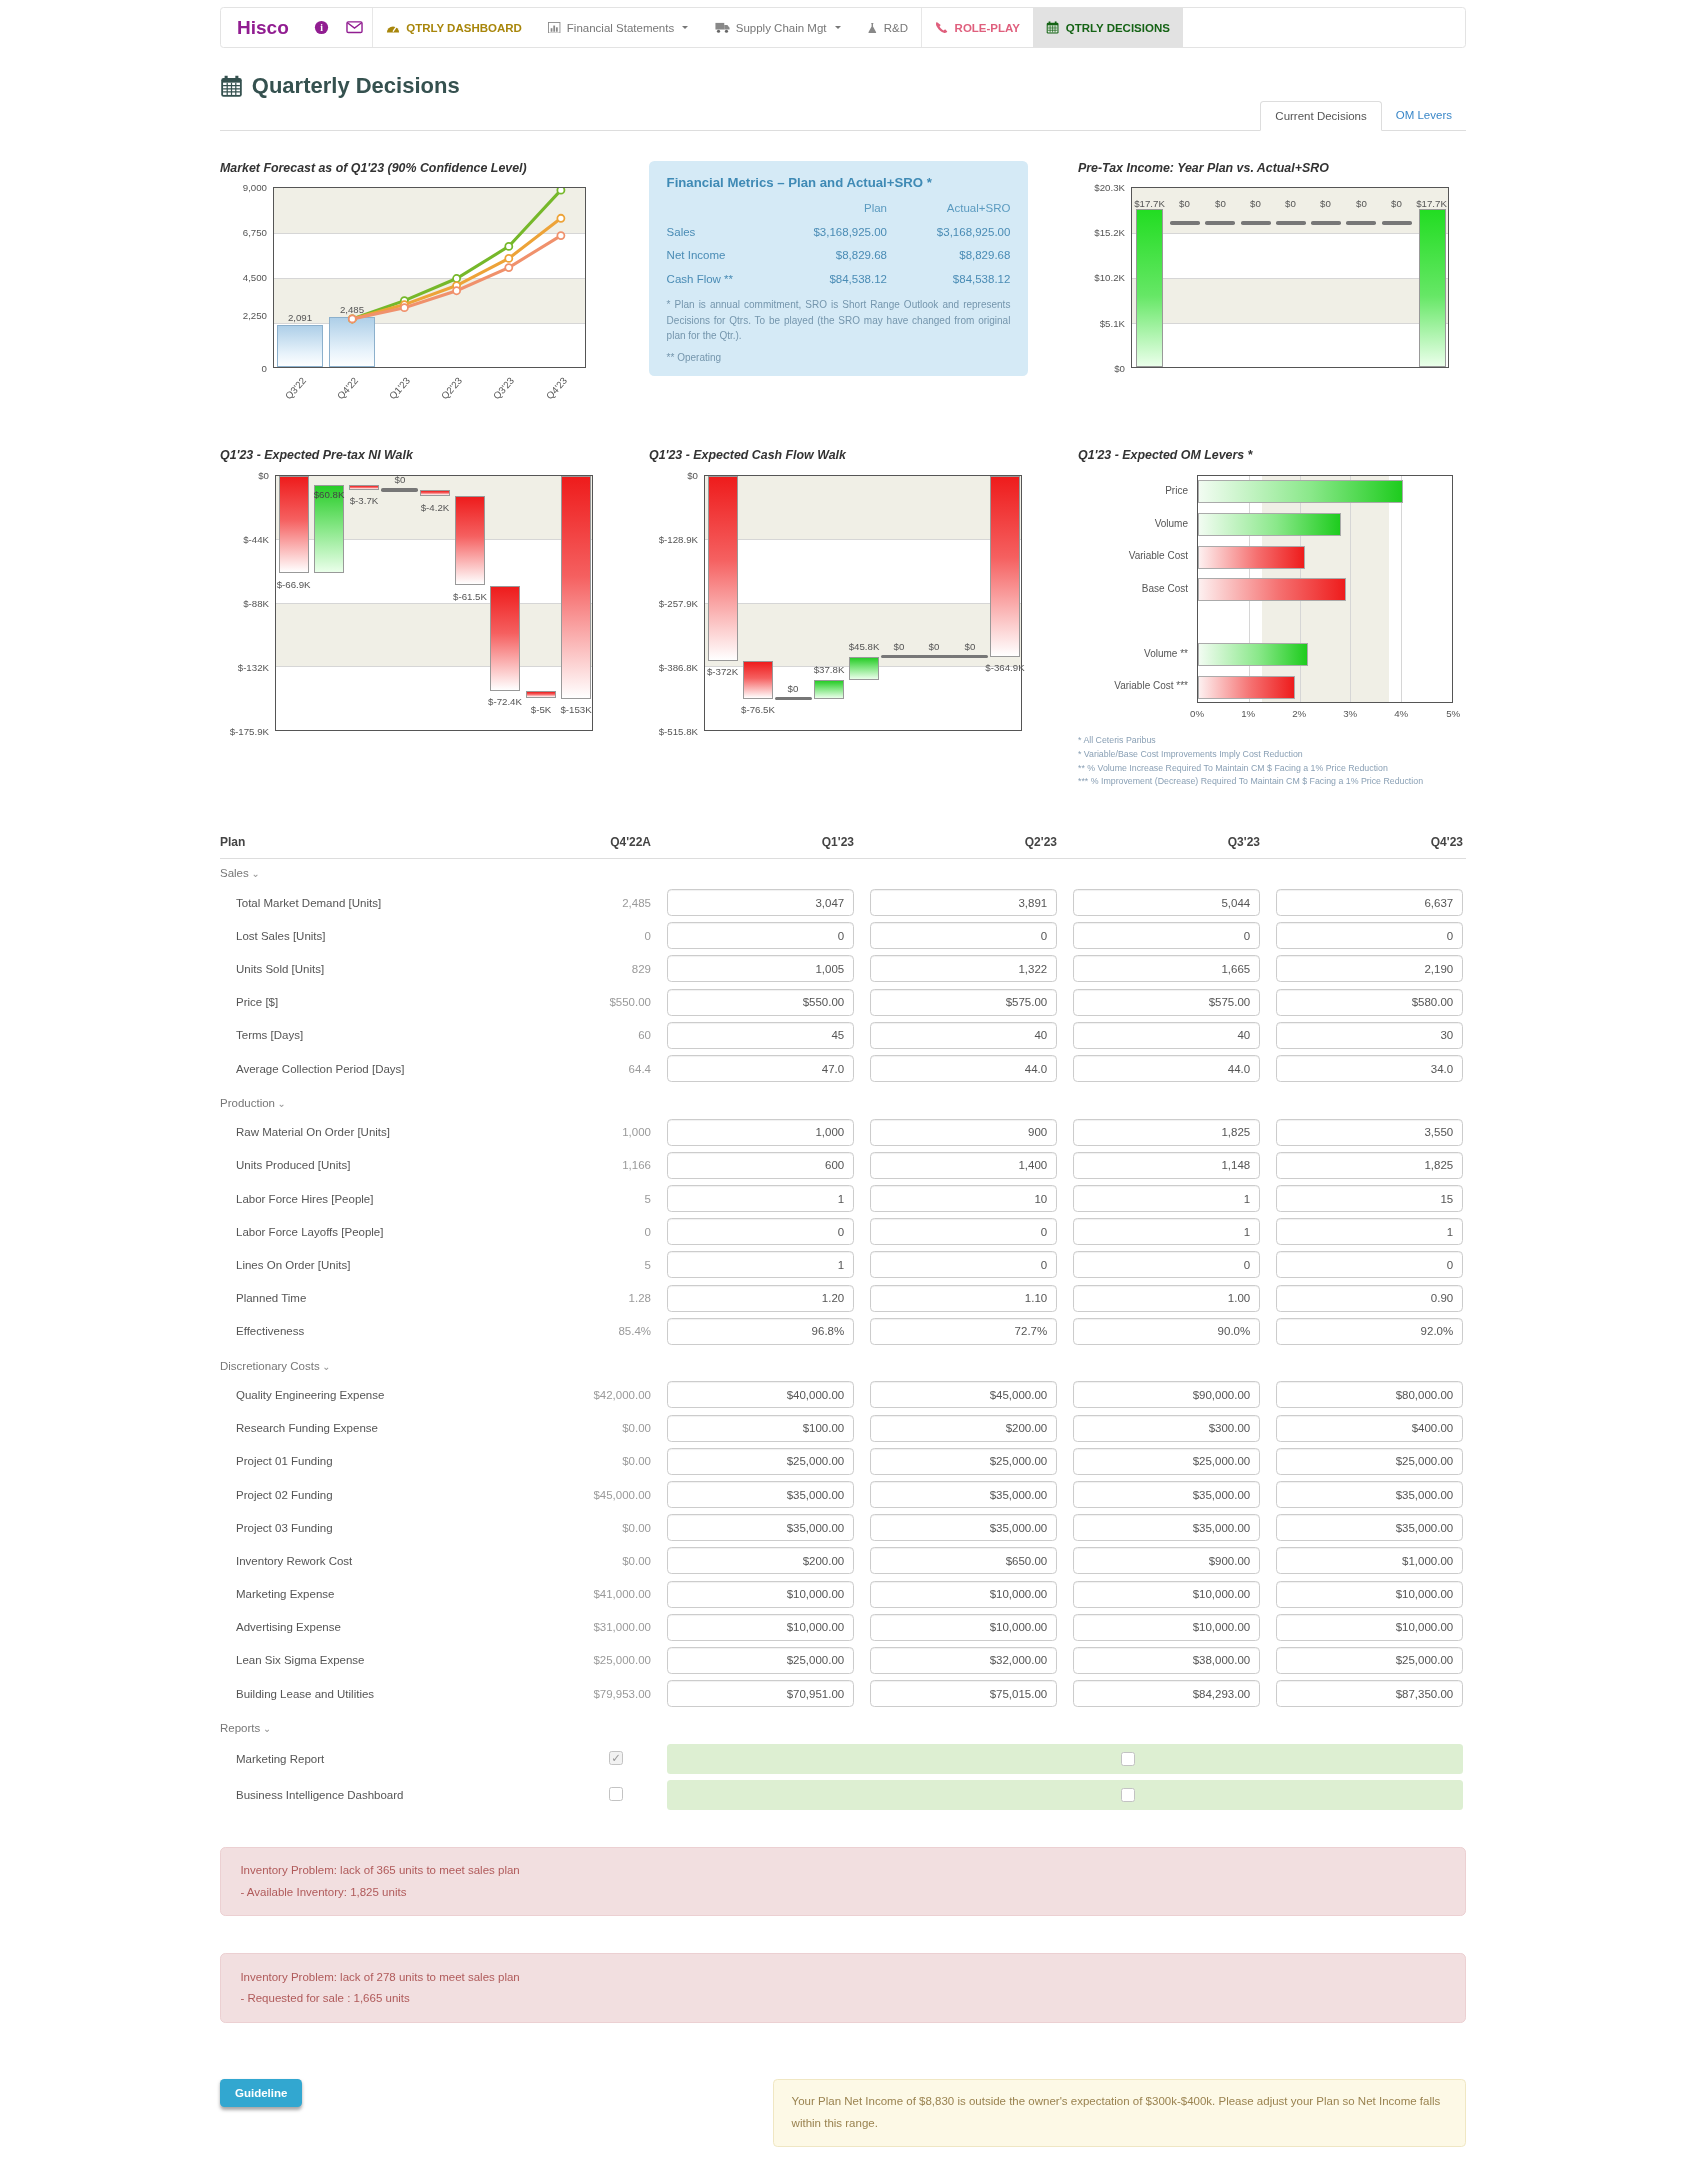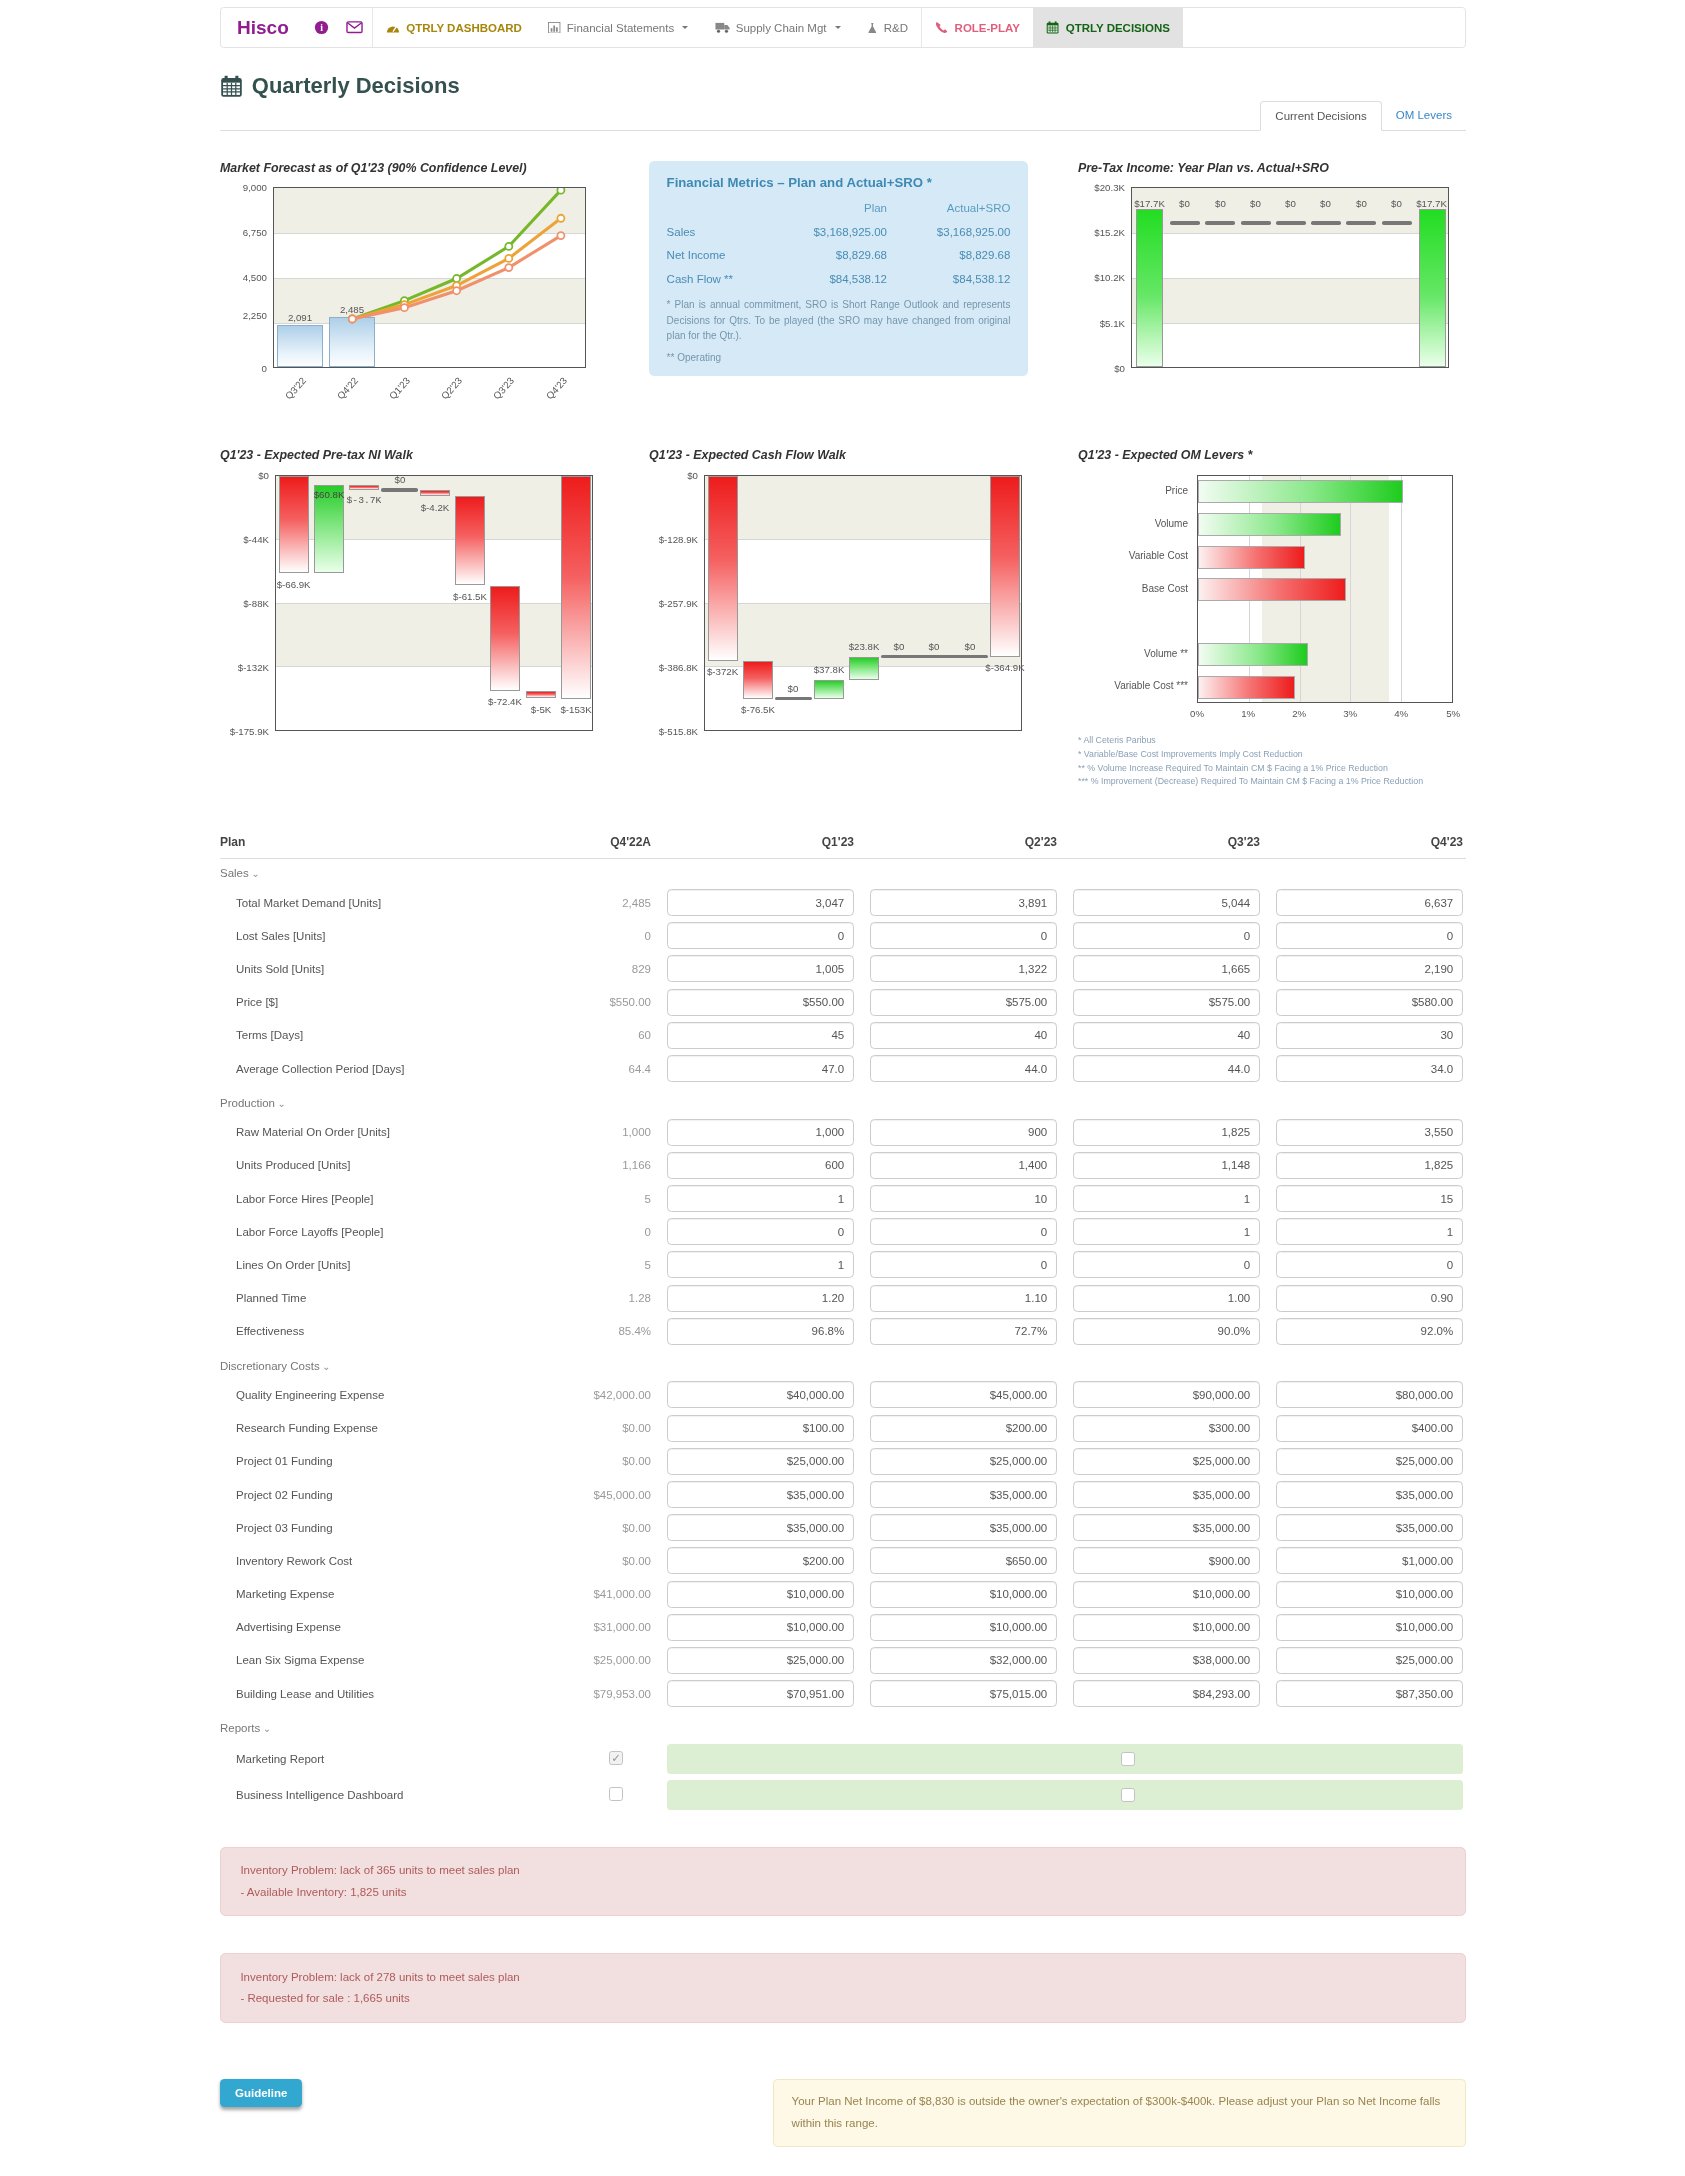--- a/index.html
+++ b/index.html
@@ -305,21 +305,21 @@
               <div class="band" style="top: 50%; height: 25%; background: rgb(240, 239, 230);"></div>
               <div class="band" style="top: 75%; height: 25%; background: rgb(255, 255, 255);"></div>
               <div class="gline" style="top: 25%;"></div>
               <div class="gline" style="top: 50%;"></div>
               <div class="gline" style="top: 75%;"></div>
               <div class="wf-bar" style="left: 2.6px; width: 30px; top: 0px; height: 97px; background: linear-gradient(rgb(238, 28, 28) 0%, rgb(245, 96, 96) 45%, rgb(255, 255, 255) 100%);"></div>
               <div class="barlabel" style="left: -12.4px; width: 60px; top: 103px; color: rgb(85, 85, 85);">$-66.9K</div>
               <div class="wf-bar" style="left: 38px; width: 30px; top: 9px; height: 88px; background: linear-gradient(rgb(39, 204, 39) 0%, rgb(127, 229, 127) 45%, rgb(234, 255, 234) 100%);"></div>
               <div class="barlabel" style="left: 23px; width: 60px; top: 13.3px; color: rgb(68, 68, 68);">$60.8K</div>
               <div class="wf-bar" style="left: 73px; width: 30px; top: 9px; height: 5.4px; background: linear-gradient(rgb(238, 28, 28) 0%, rgb(245, 96, 96) 45%, rgb(255, 255, 255) 100%);"></div>
-              <div class="barlabel" style="left: 58px; width: 60px; top: 19.5px; color: rgb(85, 85, 85); font-family: Liberation Mono, monospace;">$-3.7K</div>
+              <div class="barlabel" style="left: 58px; width: 60px; top: 19.5px; color: rgb(85, 85, 85);">$-3.7K</div>
               <div class="zero-dash" style="left: 105px; width: 37px; top: 12.5px;"></div>
               <div class="barlabel" style="left: 94px; width: 60px; top: -1.6px; color: rgb(85, 85, 85);">$0</div>
               <div class="wf-bar" style="left: 144px; width: 30px; top: 14.3px; height: 6.1px; background: linear-gradient(rgb(238, 28, 28) 0%, rgb(245, 96, 96) 45%, rgb(255, 255, 255) 100%);"></div>
               <div class="barlabel" style="left: 129px; width: 60px; top: 26px; color: rgb(85, 85, 85);">$-4.2K</div>
               <div class="wf-bar" style="left: 179px; width: 30px; top: 20.4px; height: 89px; background: linear-gradient(rgb(238, 28, 28) 0%, rgb(245, 96, 96) 45%, rgb(255, 255, 255) 100%);"></div>
               <div class="barlabel" style="left: 164px; width: 60px; top: 115px; color: rgb(85, 85, 85);">$-61.5K</div>
               <div class="wf-bar" style="left: 214px; width: 30px; top: 110px; height: 105px; background: linear-gradient(rgb(238, 28, 28) 0%, rgb(245, 96, 96) 45%, rgb(255, 255, 255) 100%);"></div>
               <div class="barlabel" style="left: 199px; width: 60px; top: 220px; color: rgb(85, 85, 85);">$-72.4K</div>
               <div class="wf-bar" style="left: 250px; width: 30px; top: 215px; height: 7.3px; background: linear-gradient(rgb(238, 28, 28) 0%, rgb(245, 96, 96) 45%, rgb(255, 255, 255) 100%);"></div>
               <div class="barlabel" style="left: 235px; width: 60px; top: 228px; color: rgb(85, 85, 85);">$-5K</div>
@@ -348,21 +348,21 @@
               <div class="gline" style="top: 75%;"></div>
               <div class="wf-bar" style="left: 2.6px; width: 30px; top: 0px; height: 185px; background: linear-gradient(rgb(238, 28, 28) 0%, rgb(245, 96, 96) 45%, rgb(255, 255, 255) 100%);"></div>
               <div class="barlabel" style="left: -12.4px; width: 60px; top: 190px; color: rgb(85, 85, 85);">$-372K</div>
               <div class="wf-bar" style="left: 38px; width: 30px; top: 185px; height: 38px; background: linear-gradient(rgb(238, 28, 28) 0%, rgb(245, 96, 96) 45%, rgb(255, 255, 255) 100%);"></div>
               <div class="barlabel" style="left: 23px; width: 60px; top: 228px; color: rgb(85, 85, 85);">$-76.5K</div>
               <div class="zero-dash" style="left: 70px; width: 37px; top: 221px;"></div>
               <div class="barlabel" style="left: 58px; width: 60px; top: 207px; color: rgb(85, 85, 85);">$0</div>
               <div class="wf-bar" style="left: 109px; width: 30px; top: 204px; height: 19px; background: linear-gradient(rgb(39, 204, 39) 0%, rgb(127, 229, 127) 45%, rgb(234, 255, 234) 100%);"></div>
               <div class="barlabel" style="left: 94px; width: 60px; top: 188px; color: rgb(85, 85, 85);">$37.8K</div>
               <div class="wf-bar" style="left: 144px; width: 30px; top: 181px; height: 23px; background: linear-gradient(rgb(39, 204, 39) 0%, rgb(127, 229, 127) 45%, rgb(234, 255, 234) 100%);"></div>
-              <div class="barlabel" style="left: 129px; width: 60px; top: 165px; color: rgb(85, 85, 85);">$23.8K</div>
+              <div class="barlabel" style="left: 129px; width: 60px; top: 165px; color: rgb(85, 85, 85);">$45.8K</div>
               <div class="zero-dash" style="left: 176px; width: 37px; top: 179px;"></div>
               <div class="barlabel" style="left: 164px; width: 60px; top: 165px; color: rgb(85, 85, 85);">$0</div>
               <div class="zero-dash" style="left: 211px; width: 37px; top: 179px;"></div>
               <div class="barlabel" style="left: 199px; width: 60px; top: 165px; color: rgb(85, 85, 85);">$0</div>
               <div class="zero-dash" style="left: 246px; width: 37px; top: 179px;"></div>
               <div class="barlabel" style="left: 235px; width: 60px; top: 165px; color: rgb(85, 85, 85);">$0</div>
               <div class="wf-bar" style="left: 285px; width: 30px; top: 0px; height: 181px; background: linear-gradient(rgb(238, 28, 28) 0%, rgb(245, 96, 96) 45%, rgb(255, 255, 255) 100%);"></div>
               <div class="barlabel" style="left: 270px; width: 60px; top: 186px; color: rgb(85, 85, 85);">$-364.9K</div>
             </div>
             <div class="ytick" style="left: -55px; width: 49px; top: 0px;">$0</div>

